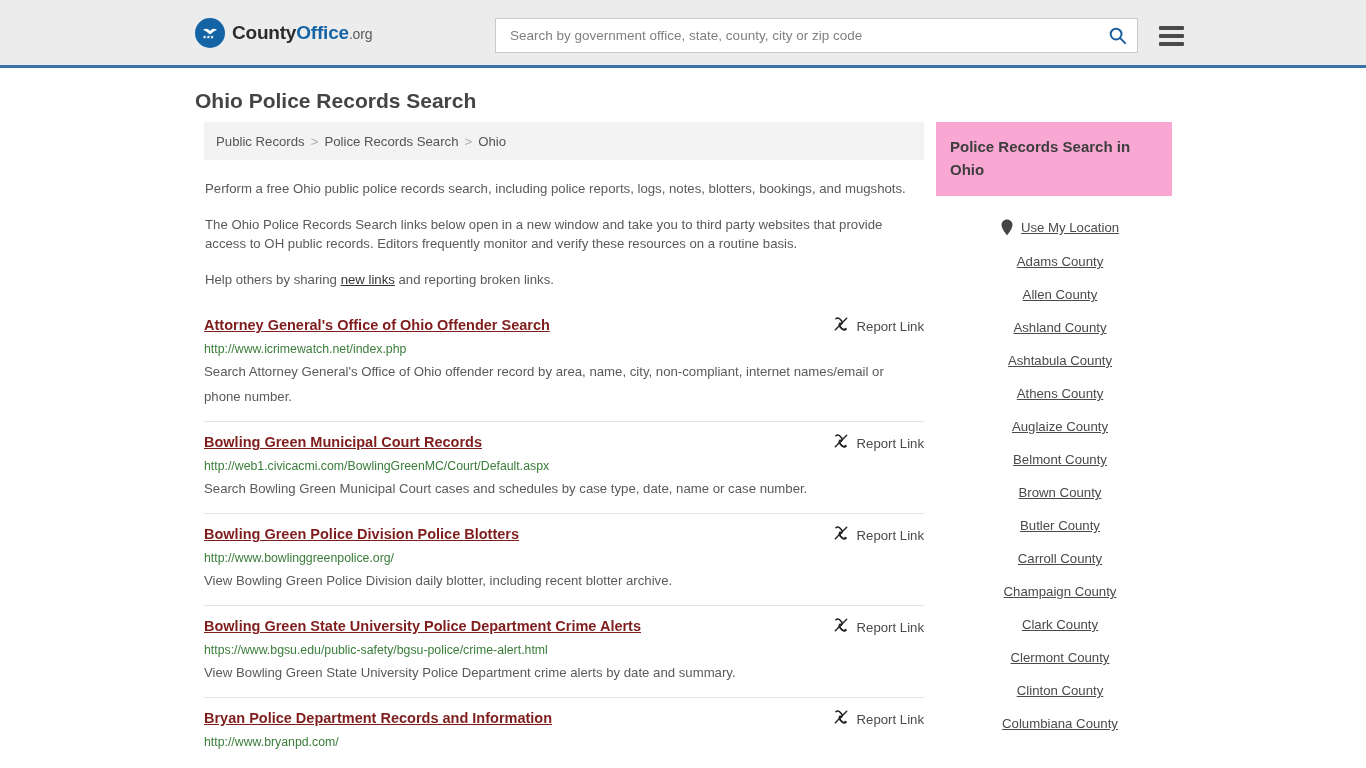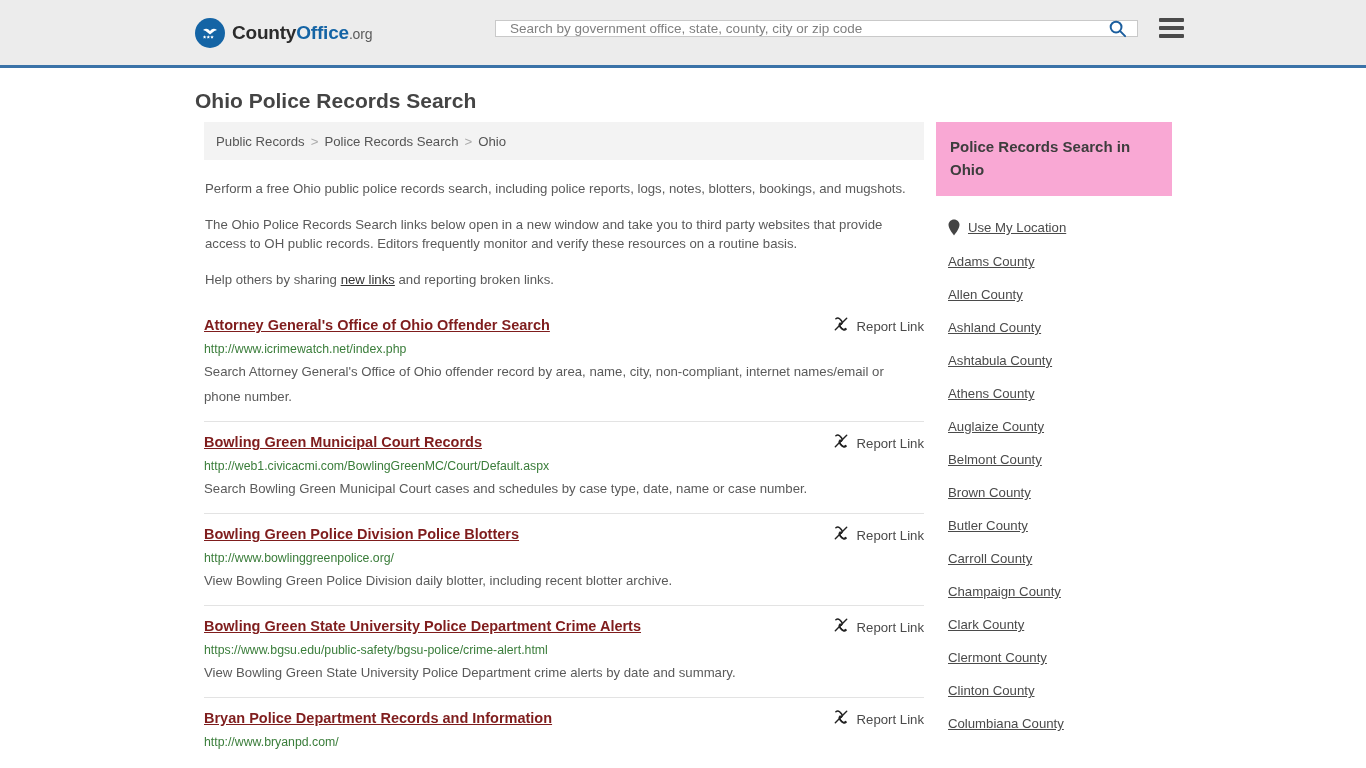--- a/index.html
+++ b/index.html
@@ -44,21 +44,21 @@
 
   .search-area {
     position: absolute;
     left: 495px;
     top: 18px;
     display: flex;
     align-items: center;
   }
   .search-box {
     width: 643px;
-    height: 17px;
+    height: 35px;
     background: #ffffff;
     border: 1px solid #c9c9c9;
     display: flex;
     align-items: center;
     padding: 0 8px 0 12px;
   }
   .search-box input {
     flex: 1;
     border: none;
     outline: none;
@@ -199,20 +199,21 @@
     font-weight: bold;
     color: #3d3d3d;
     line-height: 23px;
   }
   .side-list { margin-top: 14px; }
   .side-item {
     display: flex;
     align-items: center;
     gap: 8px;
     padding: 9px 0 9px 12px;
+    justify-content: center;
   }
   .side-item a {
     font-size: 13.2px;
     color: #4a4a4a;
     text-decoration: underline;
   }
   .pin-icon { flex: 0 0 auto; display: flex; }
 </style>
 </head>
 <body>

